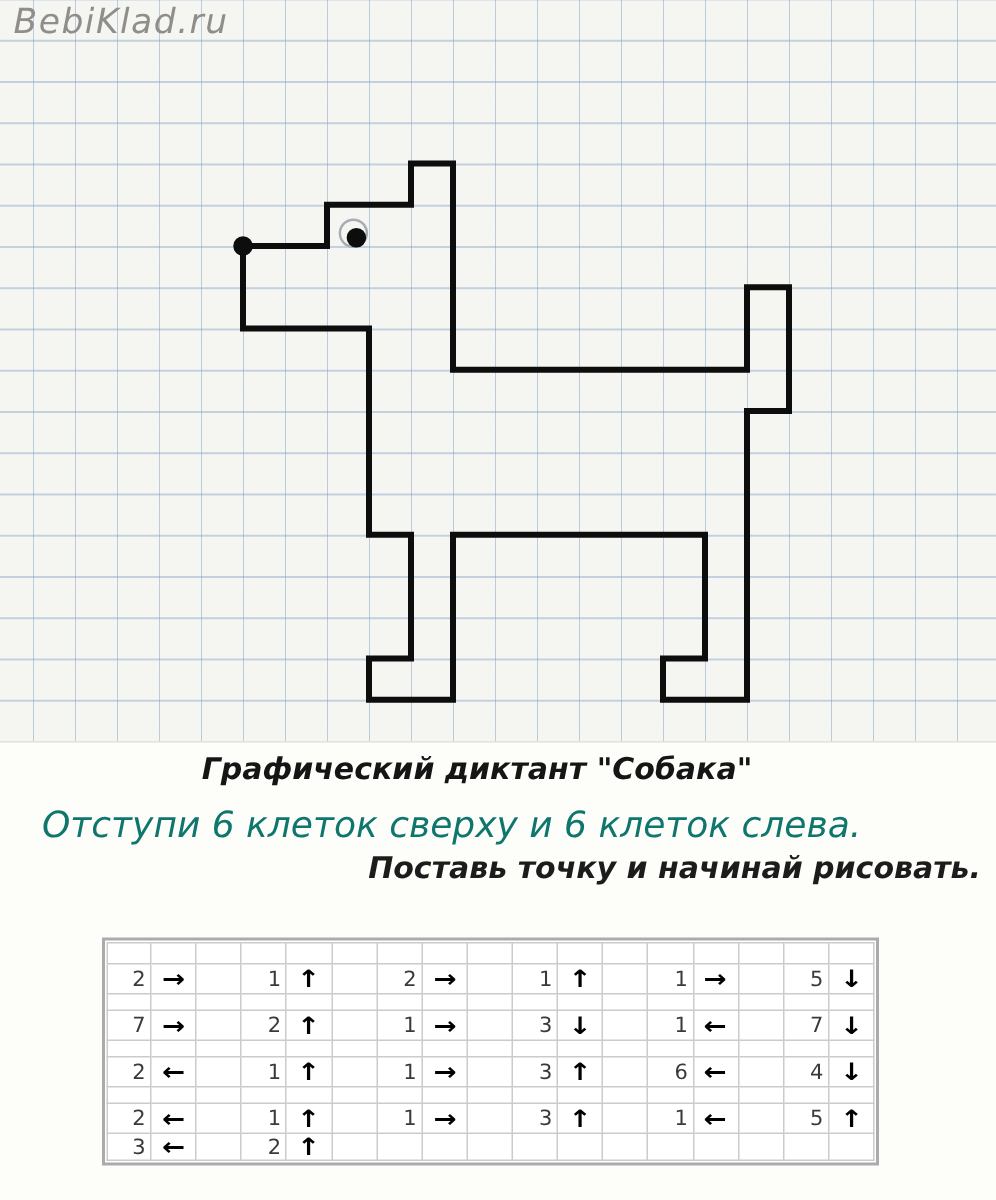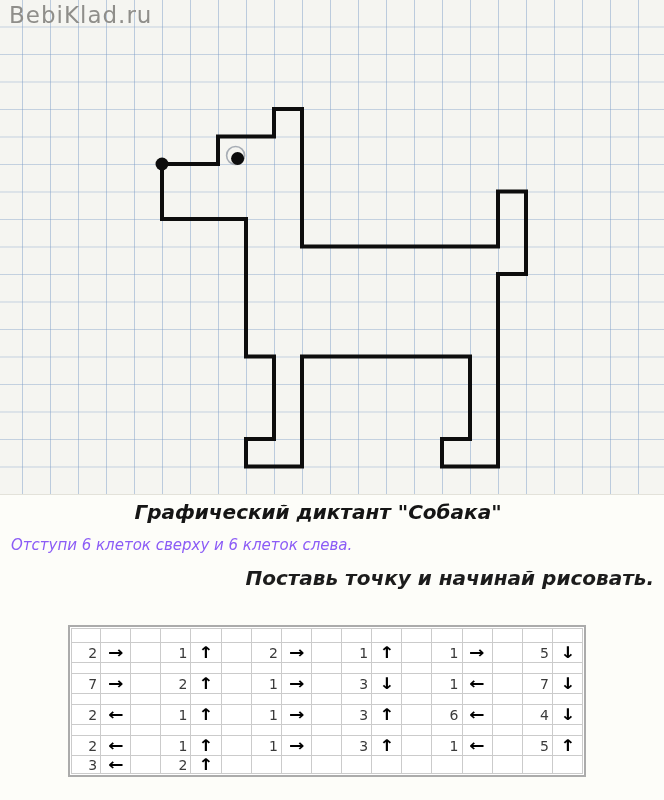--- a/index.html
+++ b/index.html
@@ -13,33 +13,33 @@
     background-color:#f5f5f1;
     background-image:
       linear-gradient(to right, rgba(125,157,199,.48) 1px, rgba(0,0,0,0) 1px),
       linear-gradient(to bottom, rgba(125,157,199,.42) 1px, rgba(0,0,0,0) 1px);
     background-size:28px 27.5px;
     background-position:22px 26.5px;
     border-bottom:1px solid #e3e2da;
   }
   .watermark{
     position:absolute;left:9px;top:2px;
-    font-size:23px;color:#8f8e8a;letter-spacing:1px;
+    font-size:23px;font-style:italic;color:#8f8e8a;letter-spacing:1px;
     white-space:nowrap;
     text-align:right;
   }
   svg.dog{position:absolute;left:0;top:0}
   .title{
     position:absolute;top:500px;left:0;width:636px;text-align:center;
     font-size:20px;font-weight:bold;font-style:italic;color:#151515;
     white-space:nowrap;
   }
   .instr1{
-    position:absolute;top:536px;left:11px;
-    font-size:15px;font-style:italic;color:#8b5cf6;white-space:nowrap;
+    position:absolute;top:536px;left:28px;
+    font-size:24px;font-style:italic;color:#0f766e;white-space:nowrap;
   }
   .instr2{
     position:absolute;top:566px;left:0;width:654px;text-align:right;
     font-size:20px;font-style:italic;color:#1c1c1c;white-space:nowrap;font-weight:bold;
   }
   .dict-table{
     position:absolute;left:68px;top:625px;width:518px;
     background:#ffffff;border:2px solid #ababab;padding:1px;
     box-sizing:border-box;
   }

